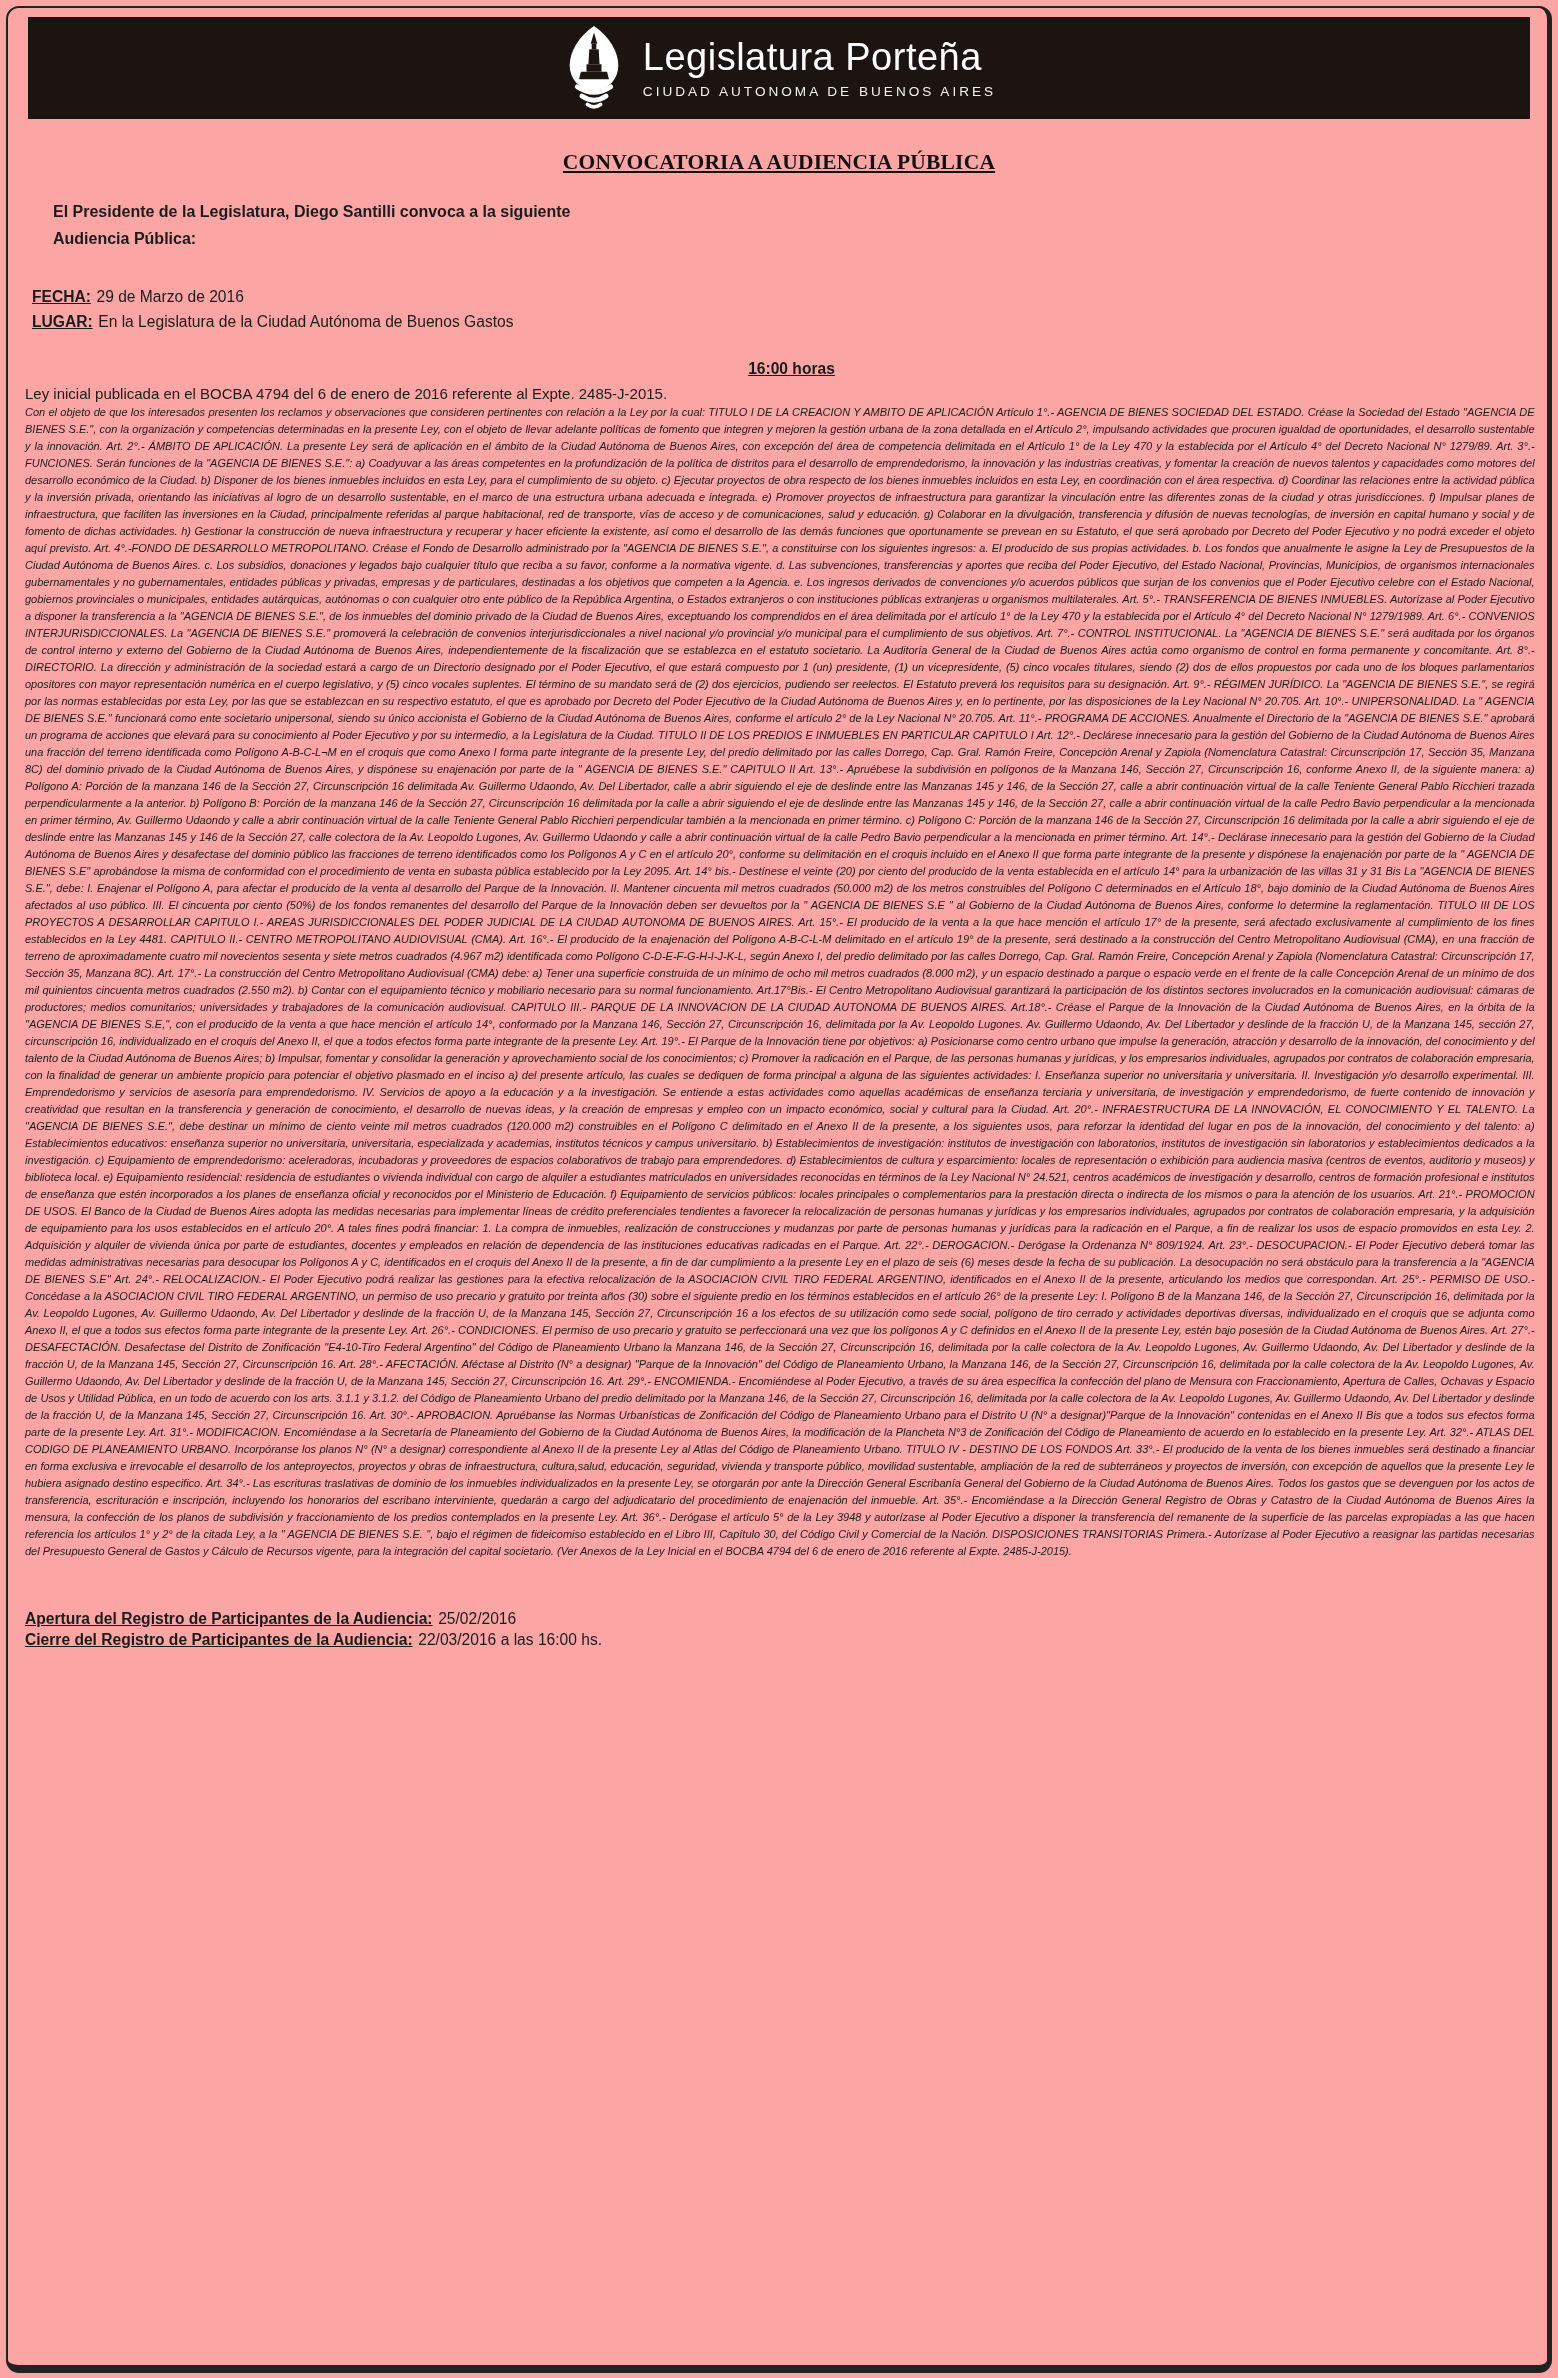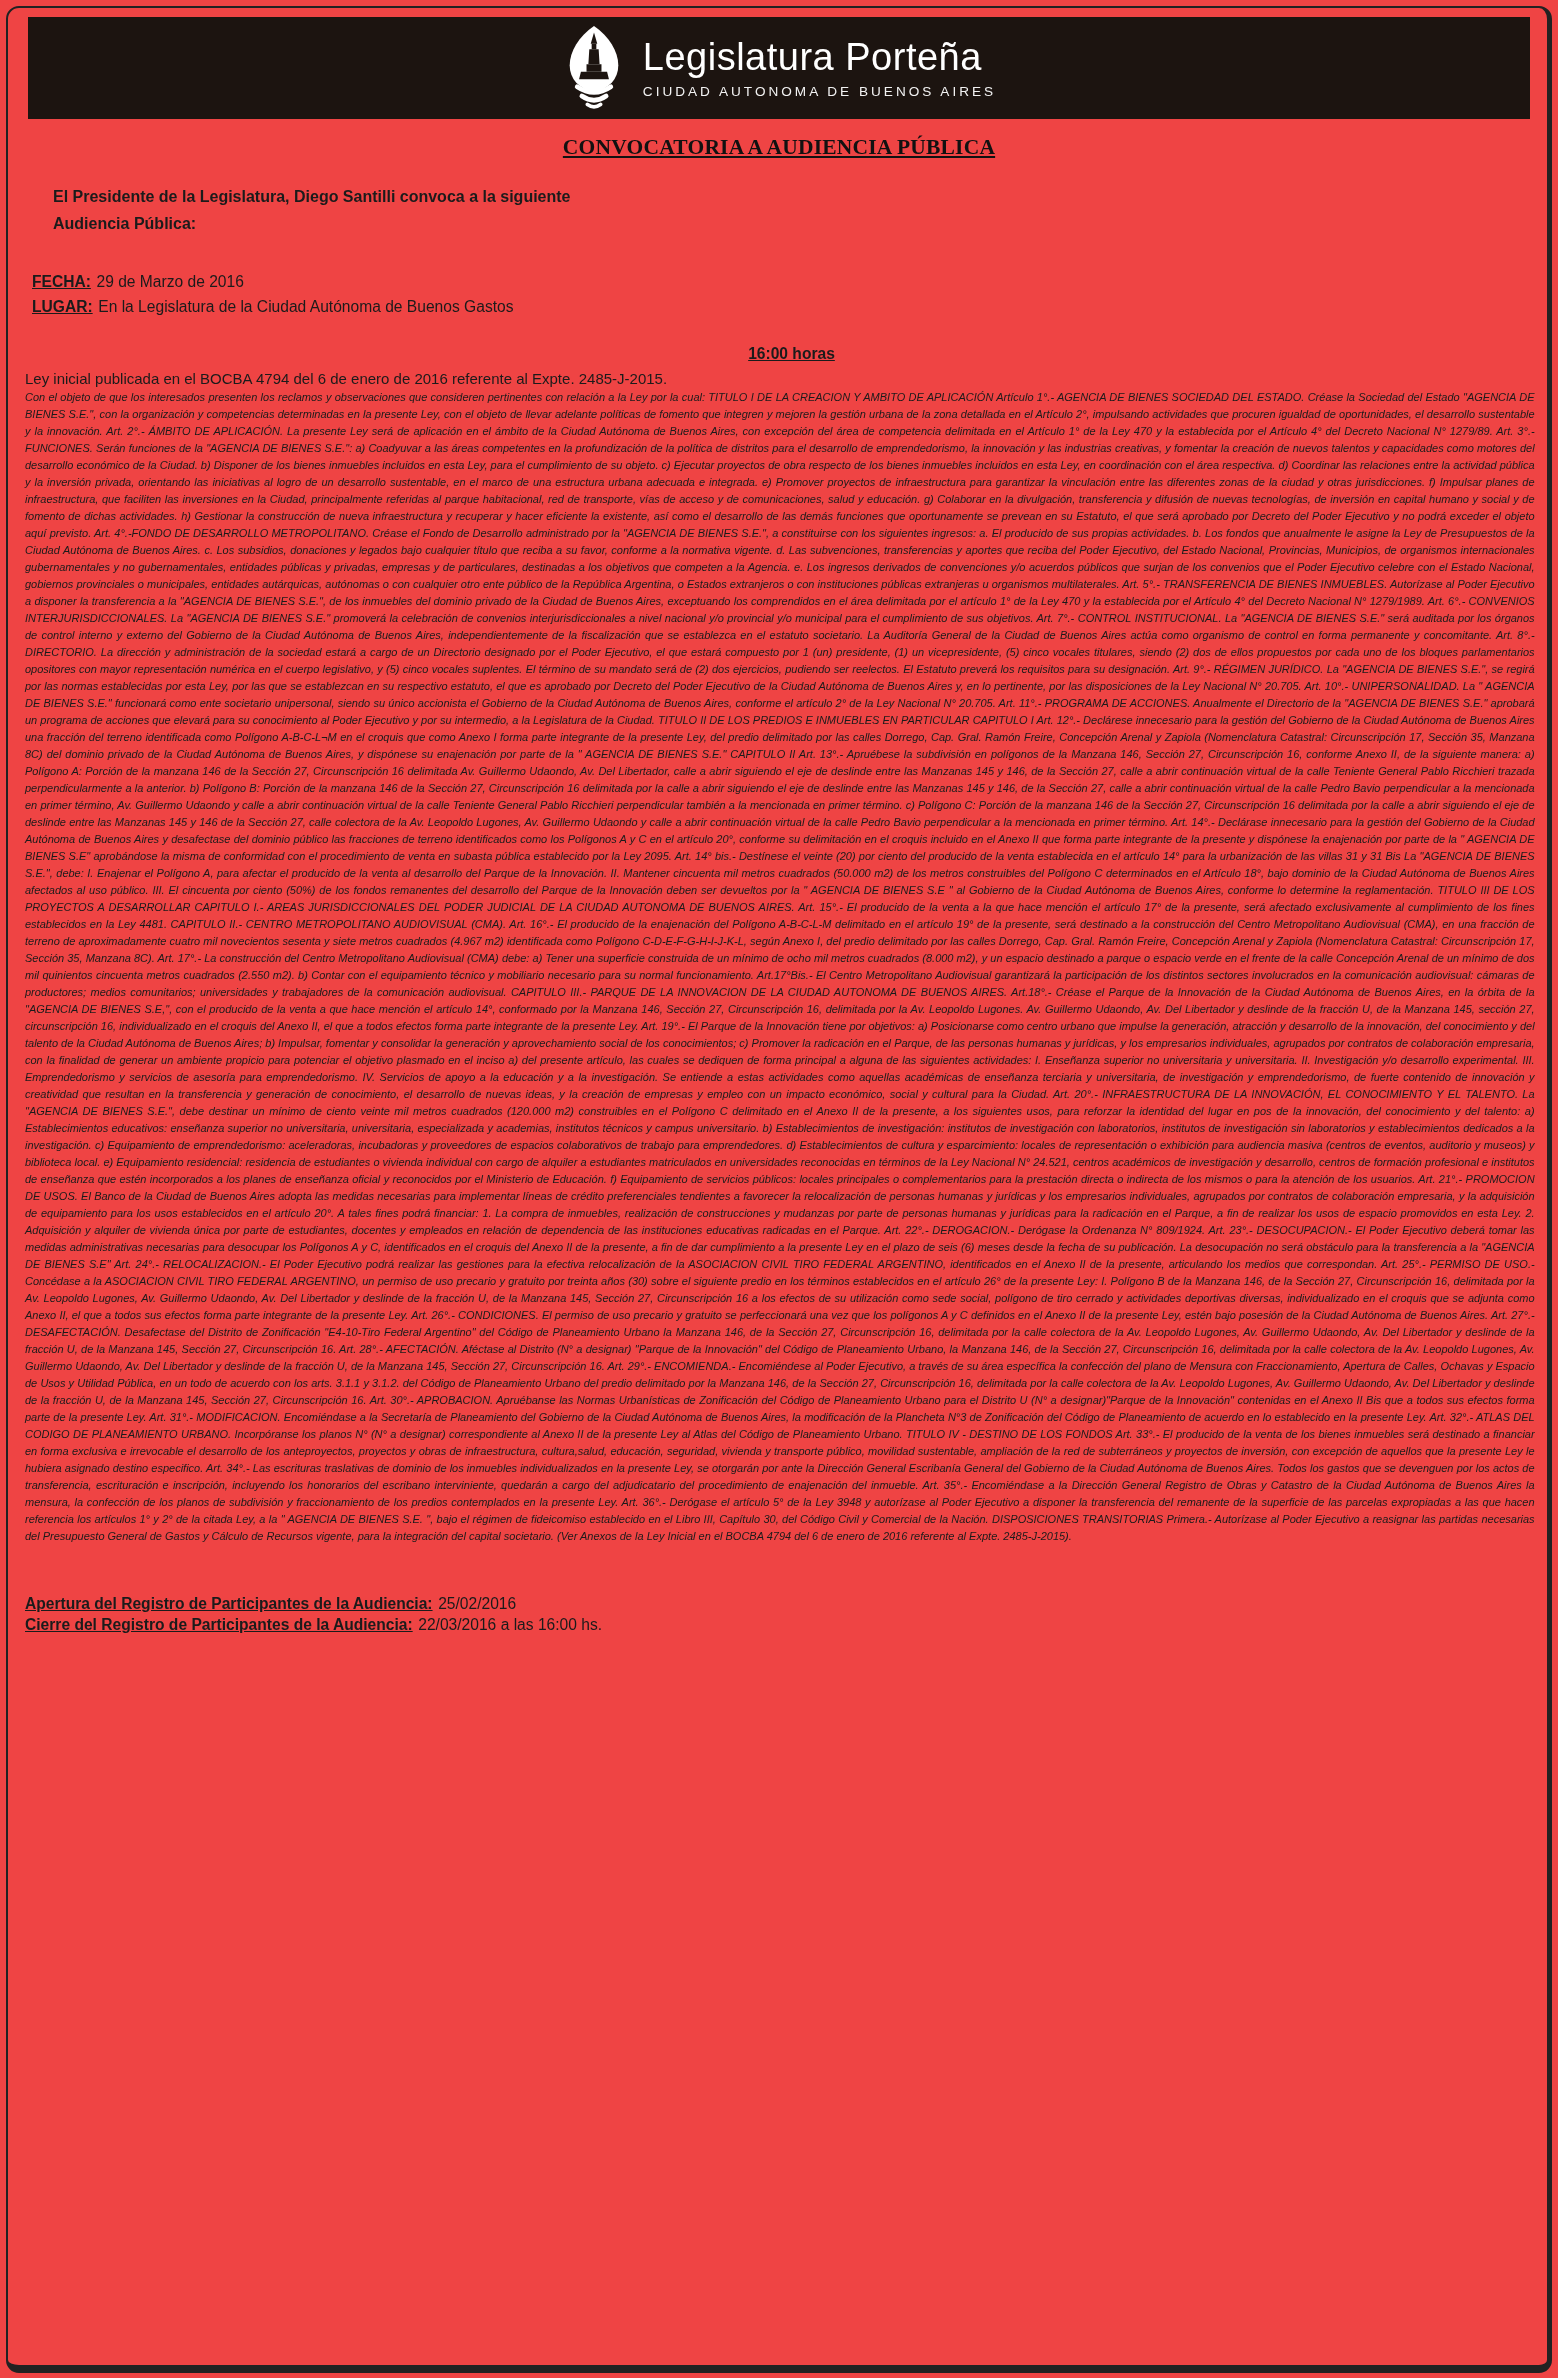--- a/index.html
+++ b/index.html
@@ -1,20 +1,20 @@
 <!DOCTYPE html>
 <html style="font-size:15px"><head>
 <meta charset="utf-8">
 <style>
   html,body{margin:0;padding:0;background:#e8e8e8;}
   .page{
     position:relative;
     width:1558px;height:2379px;
     margin:0 auto;
-    background:#ef4444;
+    background:#fca5a5;
     box-sizing:border-box;
     font-family:"Liberation Sans","DejaVu Sans",sans-serif;
     color:#1b1b1b;
     overflow:hidden;
   }
   .frame{
     position:absolute;inset:5.6px;
     border:2.8px solid #222;
     border-right-width:5.6px;
     border-bottom-width:8.4px;
@@ -30,21 +30,21 @@
   .logo-row{display:flex;align-items:center;gap:17px;}
   .logo-ic{display:block;}
   .brand{display:flex;flex-direction:column;}
   .brand-title{
     color:#ffffff;font-size:38px;line-height:41px;font-weight:400;
     letter-spacing:0.5px;
   }
   .brand-sub{
     color:#f2f2f2;font-size:13.6px;letter-spacing:3px;margin-top:5.6px;font-weight:400;
   }
-  .title-row{text-align:center;margin-top:16px;}
+  .title-row{text-align:center;margin-top:31px;}
   .doc-title{
     font-family:"Liberation Serif","DejaVu Serif",serif;
     font-weight:bold;font-size:21.5px;color:#111;
     text-decoration:underline;
     letter-spacing:0.2px;
   }
   .intro{
     margin:22.5px 0 0 53px;
     width:525px;
     font-weight:bold;font-size:16px;line-height:27px;

